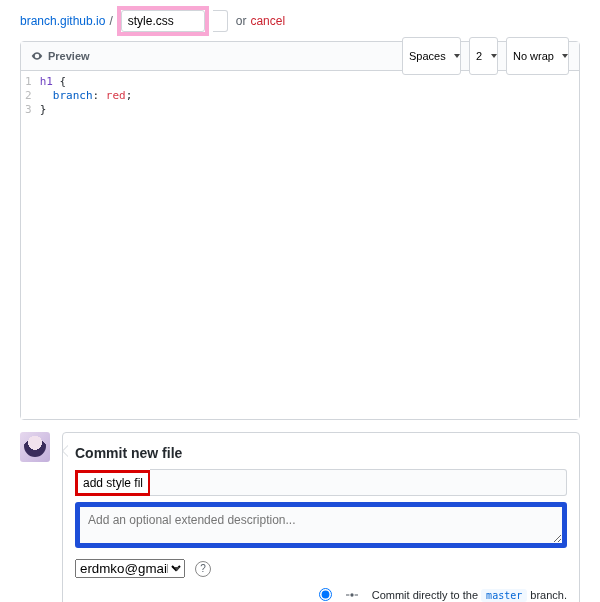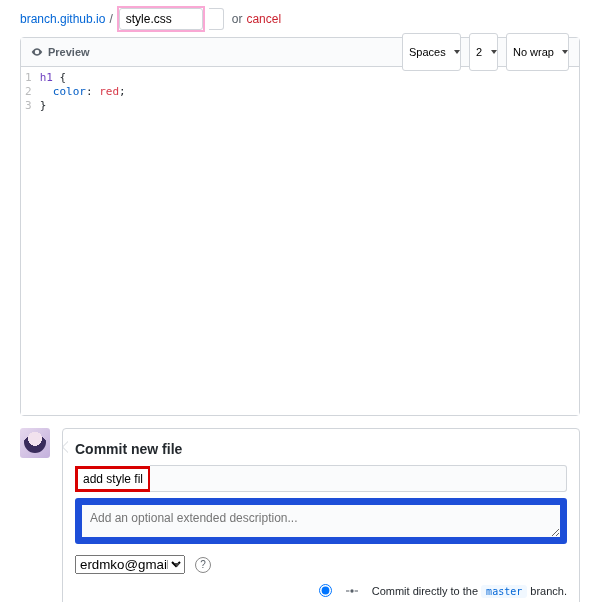--- a/index.html
+++ b/index.html
@@ -16,21 +16,21 @@
   
   .crumb {
     padding: 6px 20px 5px 20px;
     font-size: 12px;
     display: flex;
     align-items: center;
     gap: 4px;
   }
   .crumb .sep { color: #586069; }
   .fname-wrap {
-    border: 2px solid #f9a8d4;
+    border: 4px solid #f9a8d4;
     padding: 0;
     display: inline-block;
   }
   .fname {
     border: 1px solid #d1d5da;
     border-radius: 3px;
     padding: 3px 6px;
     font-size: 12px;
     width: 70px;
     outline: none;
@@ -202,21 +202,21 @@
     border-bottom: 1px solid #d1d5da;
     border-radius: 0 3px 3px 0;
     height: 25px;
     flex: 1;
     margin-left: -1px;
     background: #fafbfc;
   }
   .commit-desc {
     width: 100%;
     box-sizing: border-box;
-    border: 7px solid #1d4ed8;
+    border: 5px solid #1d4ed8;
     border-radius: 3px;
     padding: 6px 8px;
     font-size: 12px;
     height: 46px;
     resize: vertical;
     background: #fafbfc;
     color: #6a737d;
     font-family: inherit;
   }
   .author-row {
@@ -284,21 +284,21 @@
     <span class="select-wrap"><select><option>Spaces</option></select></span>
     <span class="select-wrap"><select><option>2</option></select></span>
     <span class="select-wrap" style="margin-right:6px"><select><option>No wrap</option></select></span>
   </div>
   <div class="editor-body">
     <div class="gutter">
         <div>1</div>
         <div>2</div>
         <div>3</div>
       </div>
-    <div class="code"><div><span class="sel">h1</span><span class="brace"> {</span></div><div><span class="prop">  color</span><span>: </span><span class="val">red</span><span>;</span></div><div><span class="brace">}</span></div></div>
+    <div class="code"><div><span class="sel">h1</span><span class="brace"> {</span></div><div><span class="prop">  branch</span><span>: </span><span class="val">red</span><span>;</span></div><div><span class="brace">}</span></div></div>
   </div>
 </div>
 
 <div class="commit-wrap">
   <div class="avatar"></div>
   <div class="commit-form">
     <h3>Commit new file</h3>
 
     <div class="summary-wrap">
       <span class="summary-highlight">

